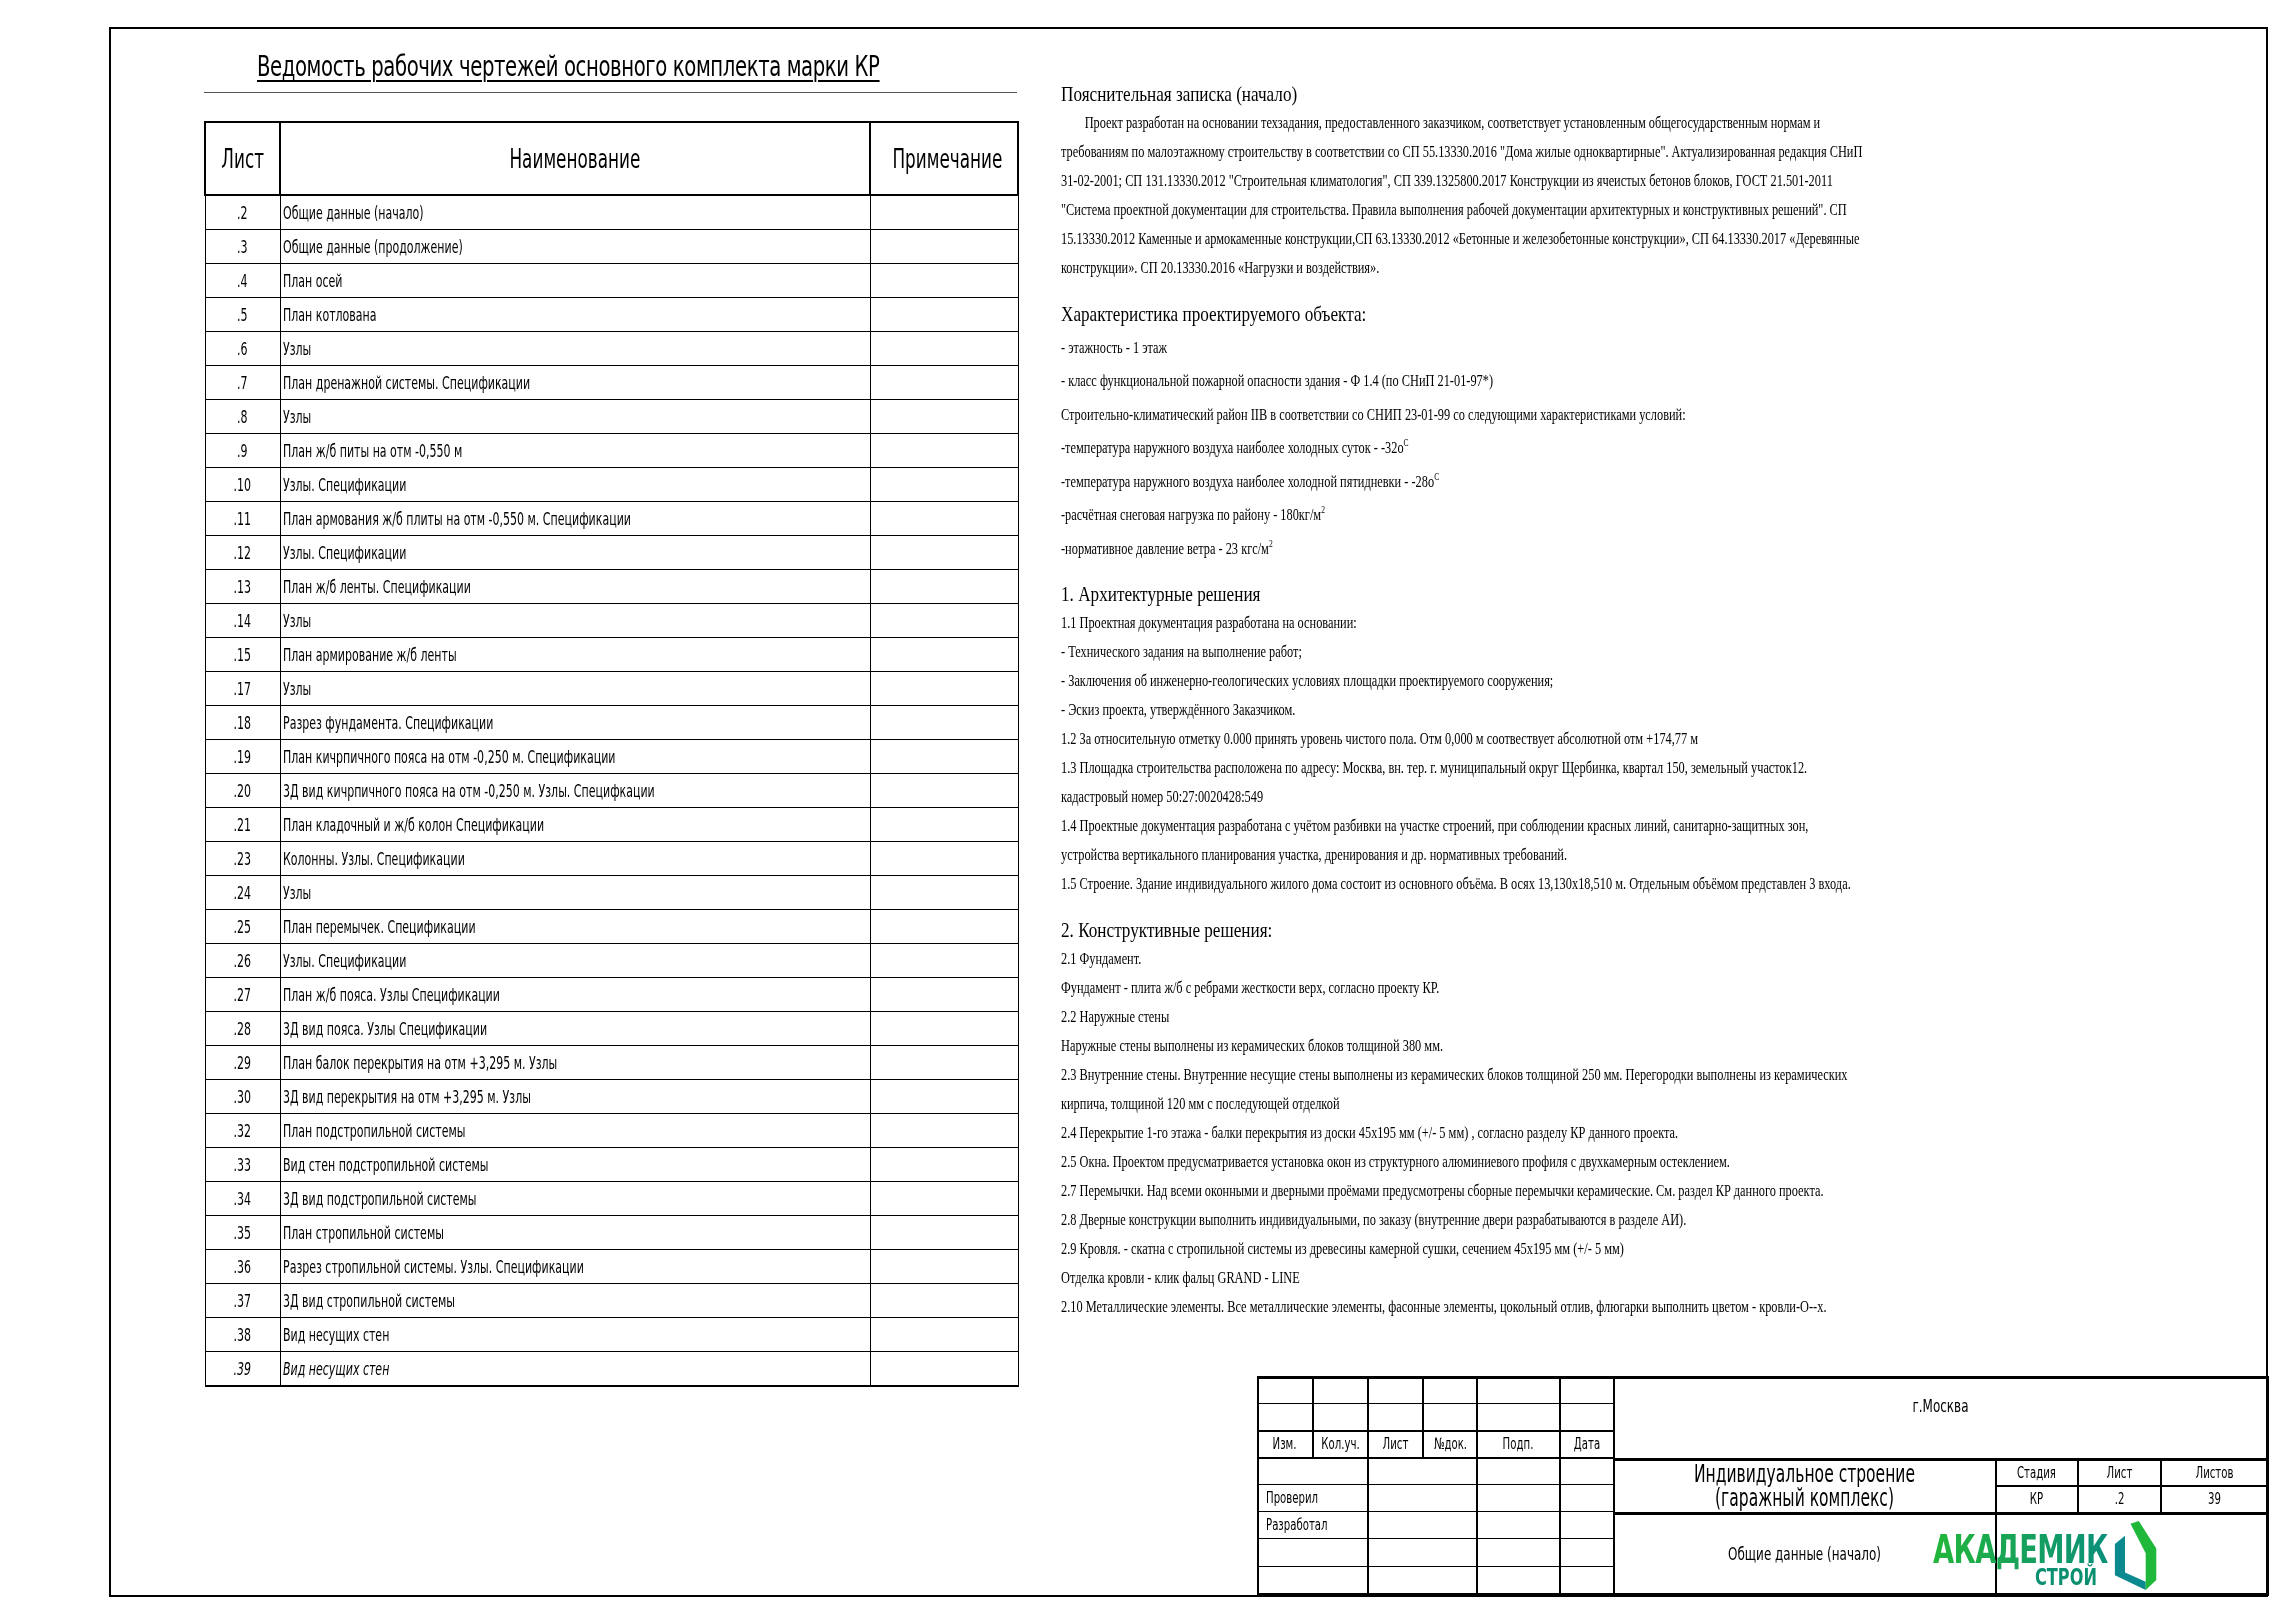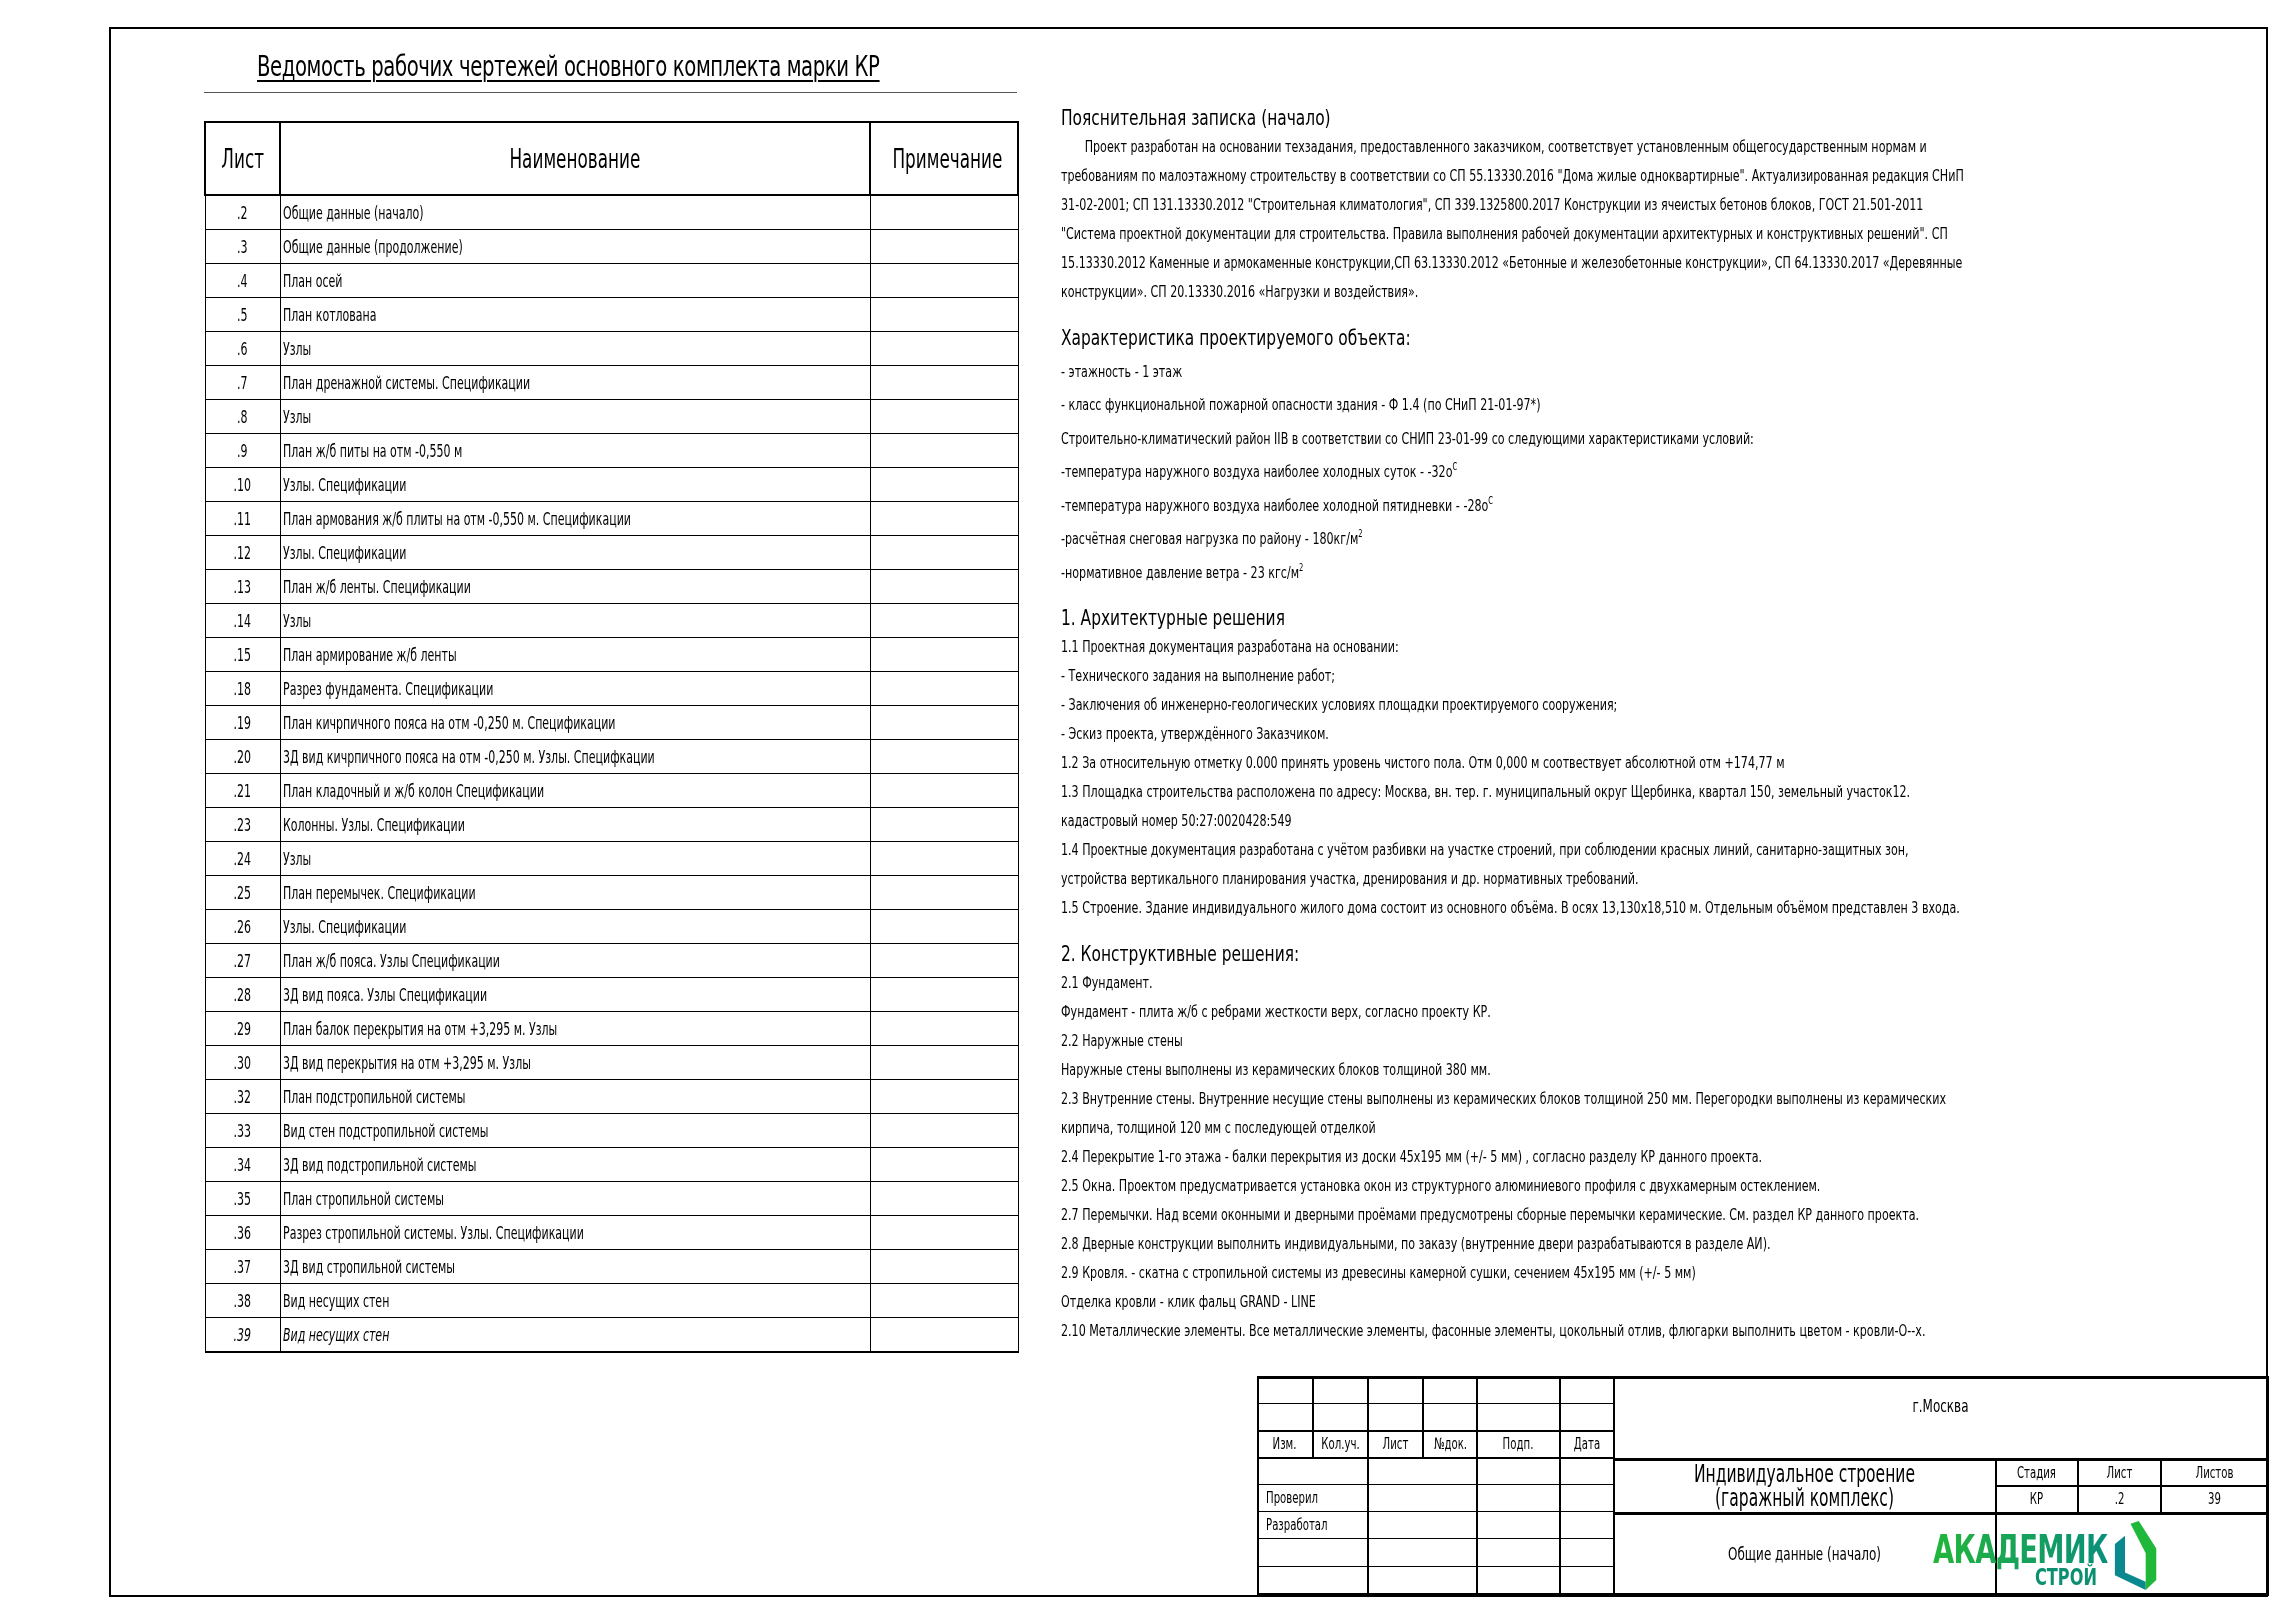--- a/index.html
+++ b/index.html
@@ -26,21 +26,21 @@
                     white-space:nowrap; overflow:hidden; }
   table.sheets td.num { text-align:center; padding:0; }
   table.sheets col.c1 { width:75px; }
   table.sheets col.c2 { width:590px; }
   table.sheets col.c3 { width:148px; }
   table.sheets th span, table.sheets td span { display:inline-block; transform:scaleX(0.72); transform-origin:left center; }
   table.sheets td.num span, table.sheets th span { transform-origin:center center; }
   table.sheets tr.lastrow td { border-bottom-width:2.3px;font-style:italic; }
 
   
-  .note { position:absolute; left:1061px; top:104px; width:1212px; }
+  .note { position:absolute; left:1061px; top:80px; width:1212px;font-family:Liberation Serif, serif; }
   .note .h { font-size:22px; line-height:28px; margin:0; transform:scaleX(0.78); transform-origin:left top; white-space:nowrap; }
   .note .p { font-size:16.7px; line-height:29px; margin:0; transform:scaleX(0.74); transform-origin:left top;
              white-space:nowrap; width:1851px; }
   .note .indent { padding-left:32px; }
   .note sup { font-size:10.2px; }
   .gap2 { height:17.6px; }
 
   
   .tb { position:absolute; left:1257px; top:1376px; width:1011px; height:220px; }
   .tb .line { position:absolute; background:#000; }
@@ -140,20 +140,25 @@
         <td><span></span></td>
       </tr>
       <tr>
         <td class="num"><span>.14</span></td>
         <td><span>Узлы</span></td>
         <td><span></span></td>
       </tr>
       <tr>
         <td class="num"><span>.15</span></td>
         <td><span>План армирование ж/б ленты</span></td>
+        <td><span></span></td>
+      </tr>
+      <tr>
+        <td class="num"><span>.17</span></td>
+        <td><span>Узлы</span></td>
         <td><span></span></td>
       </tr>
       <tr>
         <td class="num"><span>.18</span></td>
         <td><span>Разрез фундамента. Спецификации</span></td>
         <td><span></span></td>
       </tr>
       <tr>
         <td class="num"><span>.19</span></td>
         <td><span>План кичрпичного пояса на отм -0,250 м. Спецификации</span></td>

